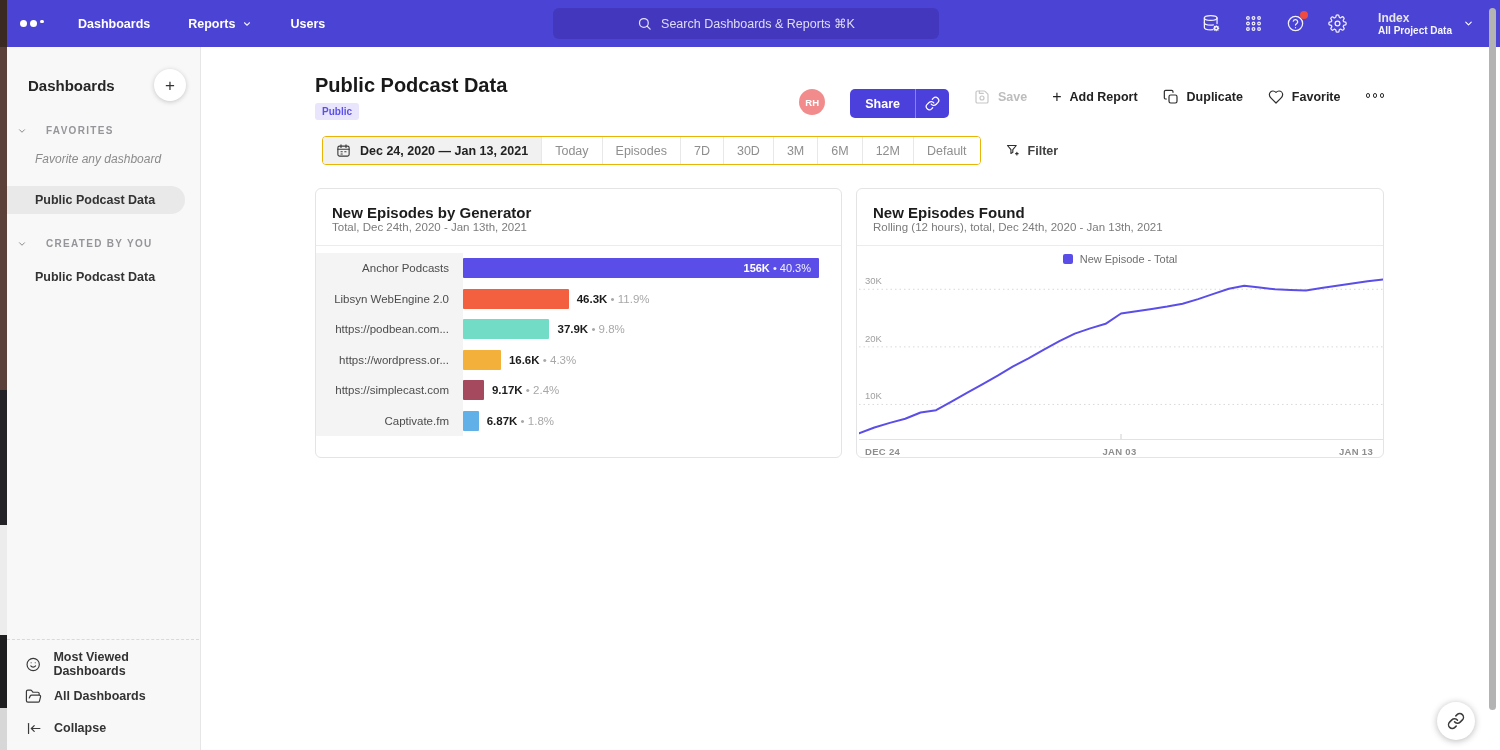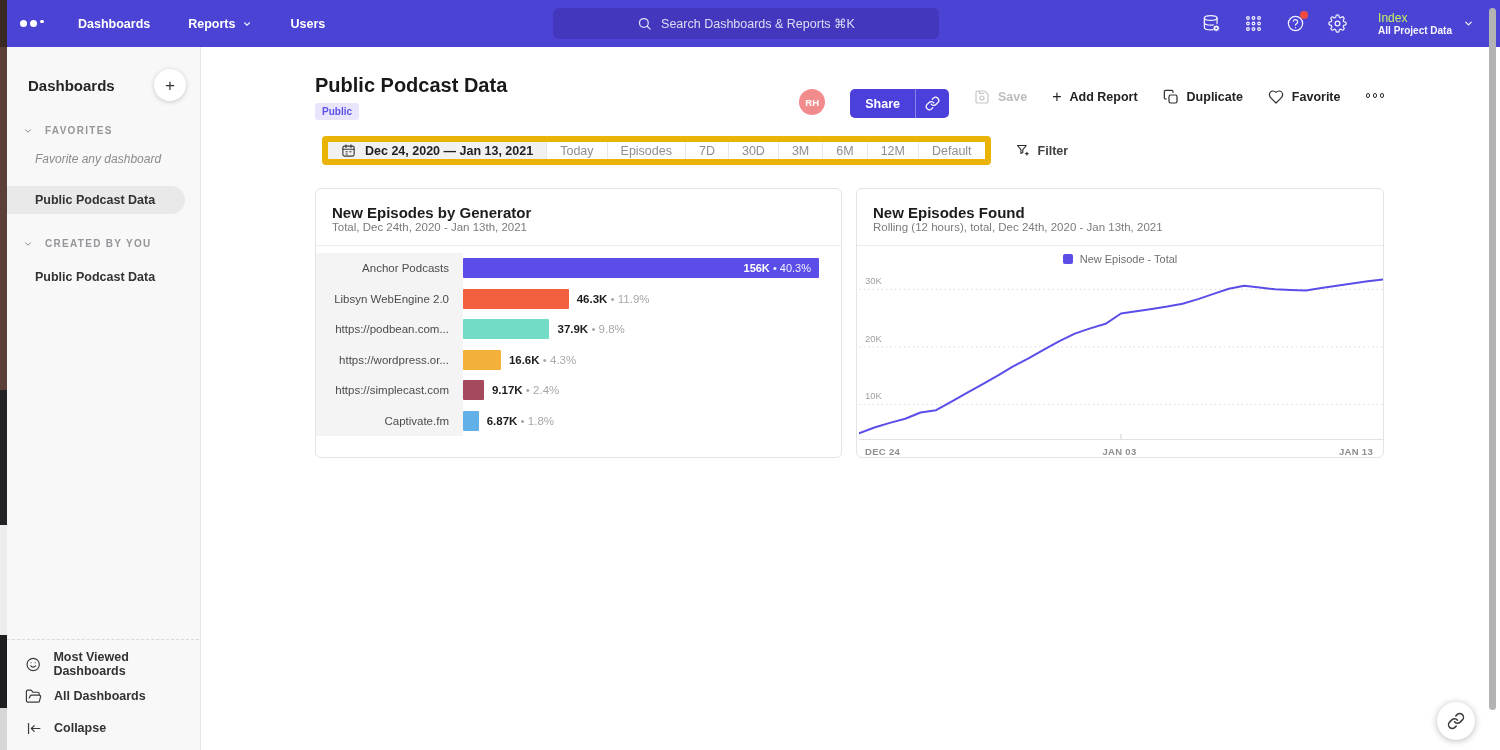--- a/index.html
+++ b/index.html
@@ -37,36 +37,36 @@
     position:absolute; left:546px; top:8px; width:386px; height:31px;
     background:#4337bd; border-radius:6px; display:flex; align-items:center; justify-content:center;
     gap:9px; color:rgba(255,255,255,.82); font-size:12.5px; cursor:pointer;
   }
   .nav-right { position:absolute; right:26px; top:0; height:47px; display:flex; align-items:center; gap:20px; }
   .nav-icon-btn { position:relative; width:22px; height:22px; display:flex; align-items:center; justify-content:center; cursor:pointer; }
   .nav-icon-btn svg { stroke:#fff; opacity:.93; }
   .nav-badge { position:absolute; top:-2px; right:-2px; width:8px; height:8px; border-radius:50%; background:#ef4b3f; }
   .project-select { display:flex; align-items:center; gap:11px; margin-left:10px; cursor:pointer; }
   .project-text { display:flex; flex-direction:column; }
-  .project-name { color:#bef264; font-size:12px; font-weight:400; line-height:14px; }
+  .project-name { color:#e5e5e5; font-size:12px; font-weight:700; line-height:14px; }
   .project-scope { color:#fff; font-size:10px; font-weight:700; line-height:12px; opacity:.95; }
 
   
   .sidebar {
     position:absolute; left:7px; top:47px; width:194px; bottom:0;
     background:#f8f8f8; border-right:1px solid #e6e6e6; z-index:5;
   }
   .sb-head { display:flex; align-items:center; justify-content:space-between; padding:22px 14px 14px 21px; }
   .sb-title { font-size:15px; font-weight:700; color:#262626; }
   .plus-btn {
     width:32px; height:32px; border-radius:50%; background:#fff; border:none;
     box-shadow:0 1px 5px rgba(0,0,0,.2); font-size:17px; color:#333; cursor:pointer;
     display:flex; align-items:center; justify-content:center; line-height:1;
   }
-  .sb-section-h { display:flex; align-items:center; gap:12px; padding:10px 0 6px 16px;
+  .sb-section-h { display:flex; align-items:center; gap:19px; padding:10px 0 6px 10px;
     color:#95959a; font-size:10px; font-weight:700; letter-spacing:1.3px; cursor:pointer; }
   .sb-section-h svg { stroke:#8a8a8a; }
   .sb-empty { font-style:italic; color:#8b8b8b; font-size:12px; padding:10px 0 12px 28px; }
   .sb-item { height:28px; display:flex; align-items:center; padding-left:28px;
     font-size:12.5px; font-weight:600; color:#333; margin:8px 0 14px; cursor:pointer; }
   .sb-item.active { background:#e9e9ea; border-radius:0 15px 15px 0; width:178px; }
   .sb-footer { position:absolute; left:0; right:1px; bottom:6px; border-top:1px dashed #d9d9d9; padding-top:8px; background:#f8f8f8; }
   .sb-footer .f-item { display:flex; align-items:center; gap:12px; height:32px; padding-left:18px;
     font-size:12.5px; font-weight:600; color:#333; cursor:pointer; }
   .sb-footer svg { stroke:#3a3a3a; }
@@ -85,21 +85,21 @@
   .action-btn { display:flex; align-items:center; gap:8px; font-size:12.5px; font-weight:700; color:#222; cursor:pointer; background:none; border:none; font-family:inherit; }
   .action-btn svg { stroke:#2e2e2e; }
   .action-btn.disabled { color:#bdbdbd; }
   .action-btn.disabled svg { stroke:#c6c6c6; }
   .plus-glyph { font-size:16px; font-weight:400; line-height:1; }
   .more-btn { display:flex; gap:2.5px; align-items:center; cursor:pointer; padding:4px 0; }
   .more-btn i { width:4.5px; height:4.5px; border:1.4px solid #2e2e2e; border-radius:50%; display:block; }
 
   
   .toolbar { position:absolute; left:322px; top:136px; display:flex; align-items:center; }
-  .date-ctrl { display:flex; border:6px solid #eab308; border-radius:4px; overflow:hidden; height:29px; background:#fff; }
+  .date-ctrl { display:flex; border:1px solid #eab308; border-radius:4px; overflow:hidden; height:29px; background:#fff; }
   .date-seg { background:#f1f1f2; display:flex; align-items:center; gap:9px; padding:0 13px;
     font-size:12.5px; font-weight:700; color:#222; cursor:pointer; }
   .date-seg svg { stroke:#3a3a3a; }
   .preset { display:flex; align-items:center; padding:0 13px; font-size:12.5px; color:#8e8e8e;
     border-left:1px solid #e8e8e8; background:#fff; cursor:pointer; }
   .filter-btn { margin-left:24px; display:flex; gap:8px; align-items:center; font-size:12.5px; font-weight:700; color:#404040; cursor:pointer; }
   .filter-btn svg { stroke:#2e2e2e; }
 
   
   .card { position:absolute; background:#fff; border:1px solid #e4e4e6; border-radius:6px; }

